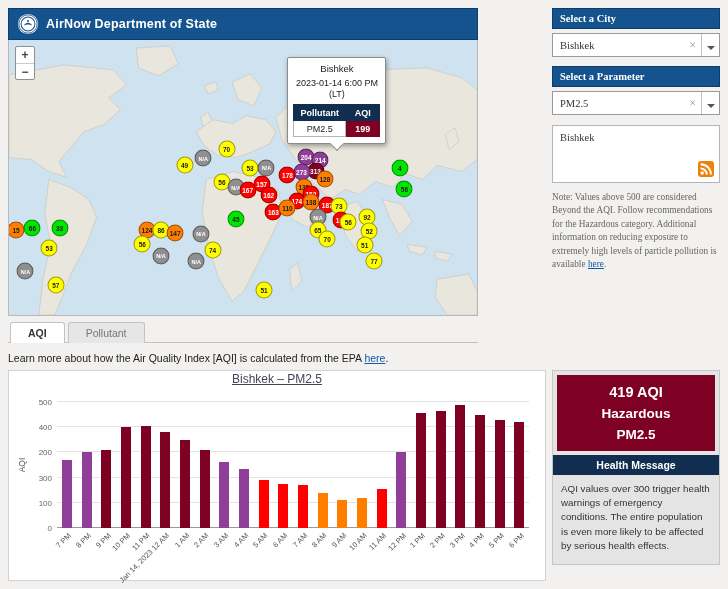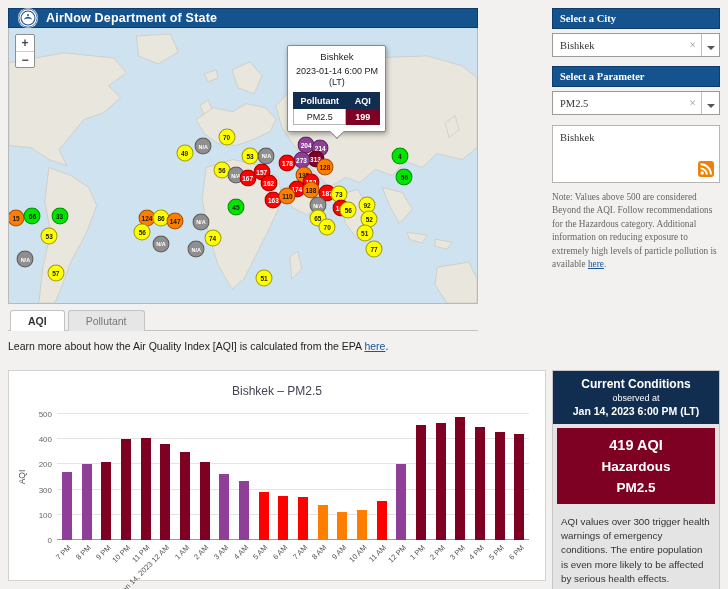--- a/index.html
+++ b/index.html
@@ -7,21 +7,21 @@
     --blue:#15538f;
     --navy:#112e51;
     --maroon:#7e0023;
   }
   *{margin:0;padding:0;box-sizing:border-box;}
   body{font-family:"Liberation Sans", sans-serif;background:#fff;}
   .page{position:relative;width:728px;height:589px;background:#f2f1ef;overflow:hidden;}
 
   
   .left-col{position:absolute;left:8px;top:8px;width:470px;}
-  .app-header{height:20px;background:var(--blue);border:1px solid #0d3c6b;display:flex;align-items:center;gap:7px;padding:0 8px;}
+  .app-header{height:32px;background:var(--blue);border:1px solid #0d3c6b;display:flex;align-items:center;gap:7px;padding:0 8px;}
   .app-title{color:#fff;font-size:12.5px;font-weight:bold;letter-spacing:.2px;}
 
   .map{position:relative;height:276px;border:1px solid #b9b9b9;border-top:none;background:#cfe2ef;overflow:hidden;}
   .map svg.world{position:absolute;inset:0;width:100%;height:100%;}
 
   .zoomctl{position:absolute;top:6px;left:6px;width:20px;background:#fff;border:1px solid #8f8f8f;border-radius:2px;z-index:6;overflow:hidden;}
   .zoombtn{height:16px;line-height:16px;text-align:center;font-size:12px;font-weight:bold;color:#444;cursor:pointer;}
   .zoombtn + .zoombtn{border-top:1px solid #ccc;}
 
   .marker{position:absolute;width:17px;height:17px;border-radius:50%;transform:translate(-50%,-50%);
@@ -57,21 +57,21 @@
   .sel-sep{width:1px;align-self:stretch;background:#c2c2c2;}
   .sel-arrow{width:17px;display:flex;align-items:flex-start;justify-content:center;}
   .sel-arrow::after{content:"";border:4px solid transparent;border-top-color:#555;margin-top:10px;}
   .feedbox{margin-top:10px;height:58px;background:#fff;border:1px solid #b5b5b5;position:relative;}
   .feed-city{font-size:10.5px;color:#333;padding:6px 7px;}
   .rss{position:absolute;right:5px;bottom:5px;width:16px;height:16px;cursor:pointer;}
   .note{margin-top:8px;font-size:9.3px;color:#666;line-height:1.45;}
 
   
   .chart-panel{position:absolute;left:8px;top:370px;width:538px;height:211px;background:#fff;border:1px solid #d2d2d2;}
-  .chart-title{text-align:center;margin-top:13px;font-size:12px;color:#445;}
+  .chart-title{text-align:center;margin-top:1px;font-size:12px;color:#445;text-decoration:underline;}
   .plot{position:relative;height:126px;margin:16px 16px 0 48px;}
   .gline{position:absolute;left:0;right:0;height:1px;background:#e4e4e4;}
   .gline.base{background:#9a9a9a;}
   .ytick{position:absolute;right:100%;margin-right:5px;font-size:8px;color:#666;transform:translateY(50%);}
   .ylabel{position:absolute;top:50%;left:-42px;transform:translateY(-50%) rotate(-90deg);font-size:8.5px;color:#555;}
   .bars{position:absolute;inset:0;display:flex;align-items:flex-end;}
   .bcol{flex:1;height:100%;position:relative;display:flex;align-items:flex-end;justify-content:center;}
   .bar{width:10px;}
   .xlab{position:absolute;top:calc(100% + 3px);right:50%;transform-origin:100% 0;transform:rotate(-45deg);
         font-size:7.5px;color:#555;white-space:nowrap;}
@@ -359,26 +359,22 @@
           </div>
           <div class="bcol">
             <div class="bar" style="height: 83.8%; background: rgb(126, 0, 35);"></div>
             <span class="xlab">6 PM</span>
           </div>
         </div>
       </div>
   </div>
 
   <div class="cc-panel">
-    <div class="cc-head">
-      <div class="cc-title">Current Conditions</div>
-      <div class="cc-obs">observed at</div>
-      <div class="cc-dt">Jan 14, 2023 6:00 PM (LT)</div>
-    </div>
     <div class="cc-aqi">
       <div class="l1">419 AQI</div>
       <div class="l2">Hazardous</div>
       <div class="l3">PM2.5</div>
     </div>
+    <div class="cc-hh">Health Message</div>
     <div class="cc-body">AQI values over 300 trigger health warnings of emergency conditions. The entire population is even more likely to be affected by serious health effects.</div>
   </div>
 
 </div>
 
 </body></html>

